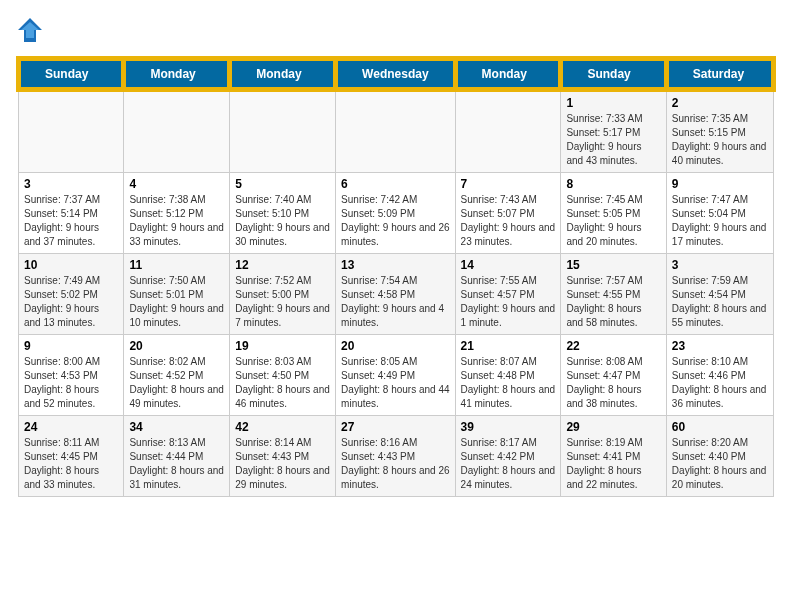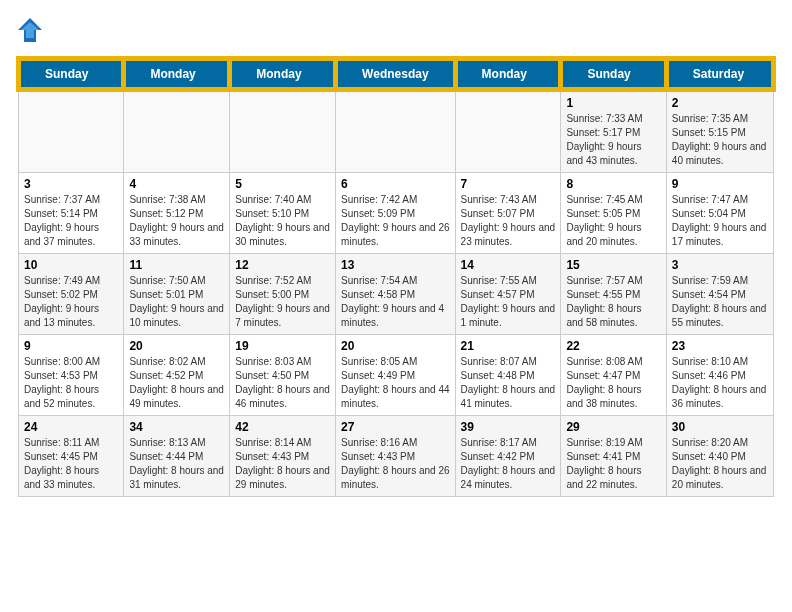--- a/index.html
+++ b/index.html
@@ -245,18 +245,18 @@
         </td>
         <td>
           <span class="day-num">39</span>
           <div class="day-info">Sunrise: 8:17 AM<br>Sunset: 4:42 PM<br>Daylight: 8 hours and 24 minutes.</div>
         </td>
         <td>
           <span class="day-num">29</span>
           <div class="day-info">Sunrise: 8:19 AM<br>Sunset: 4:41 PM<br>Daylight: 8 hours and 22 minutes.</div>
         </td>
         <td>
-          <span class="day-num">30</span>
+          <span class="day-num">60</span>
           <div class="day-info">Sunrise: 8:20 AM<br>Sunset: 4:40 PM<br>Daylight: 8 hours and 20 minutes.</div>
         </td>
       </tr>
     </tbody>
 </table>
 
 </body></html>

